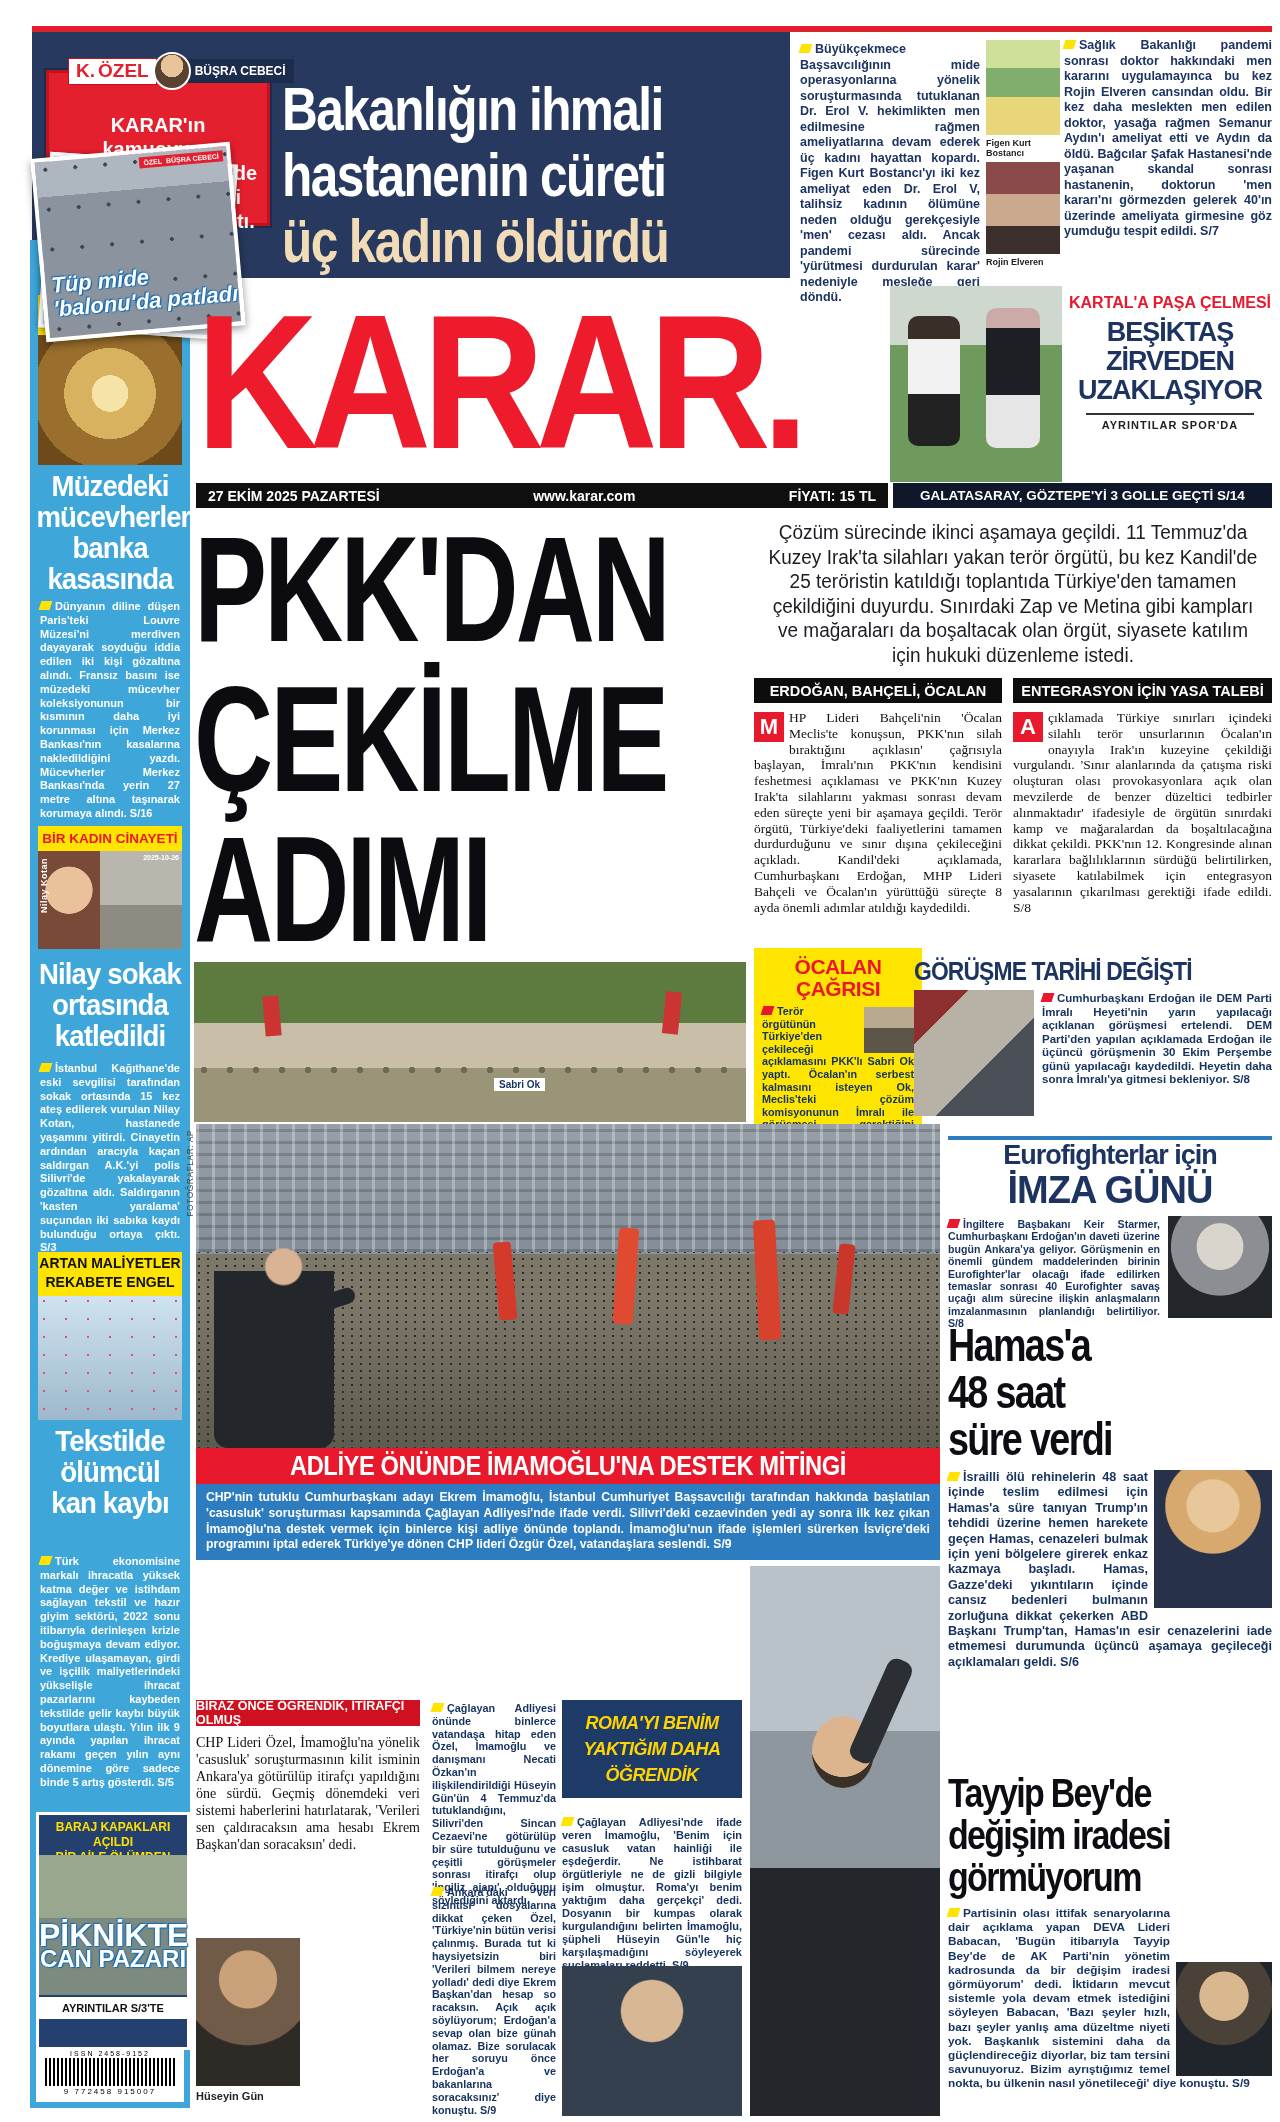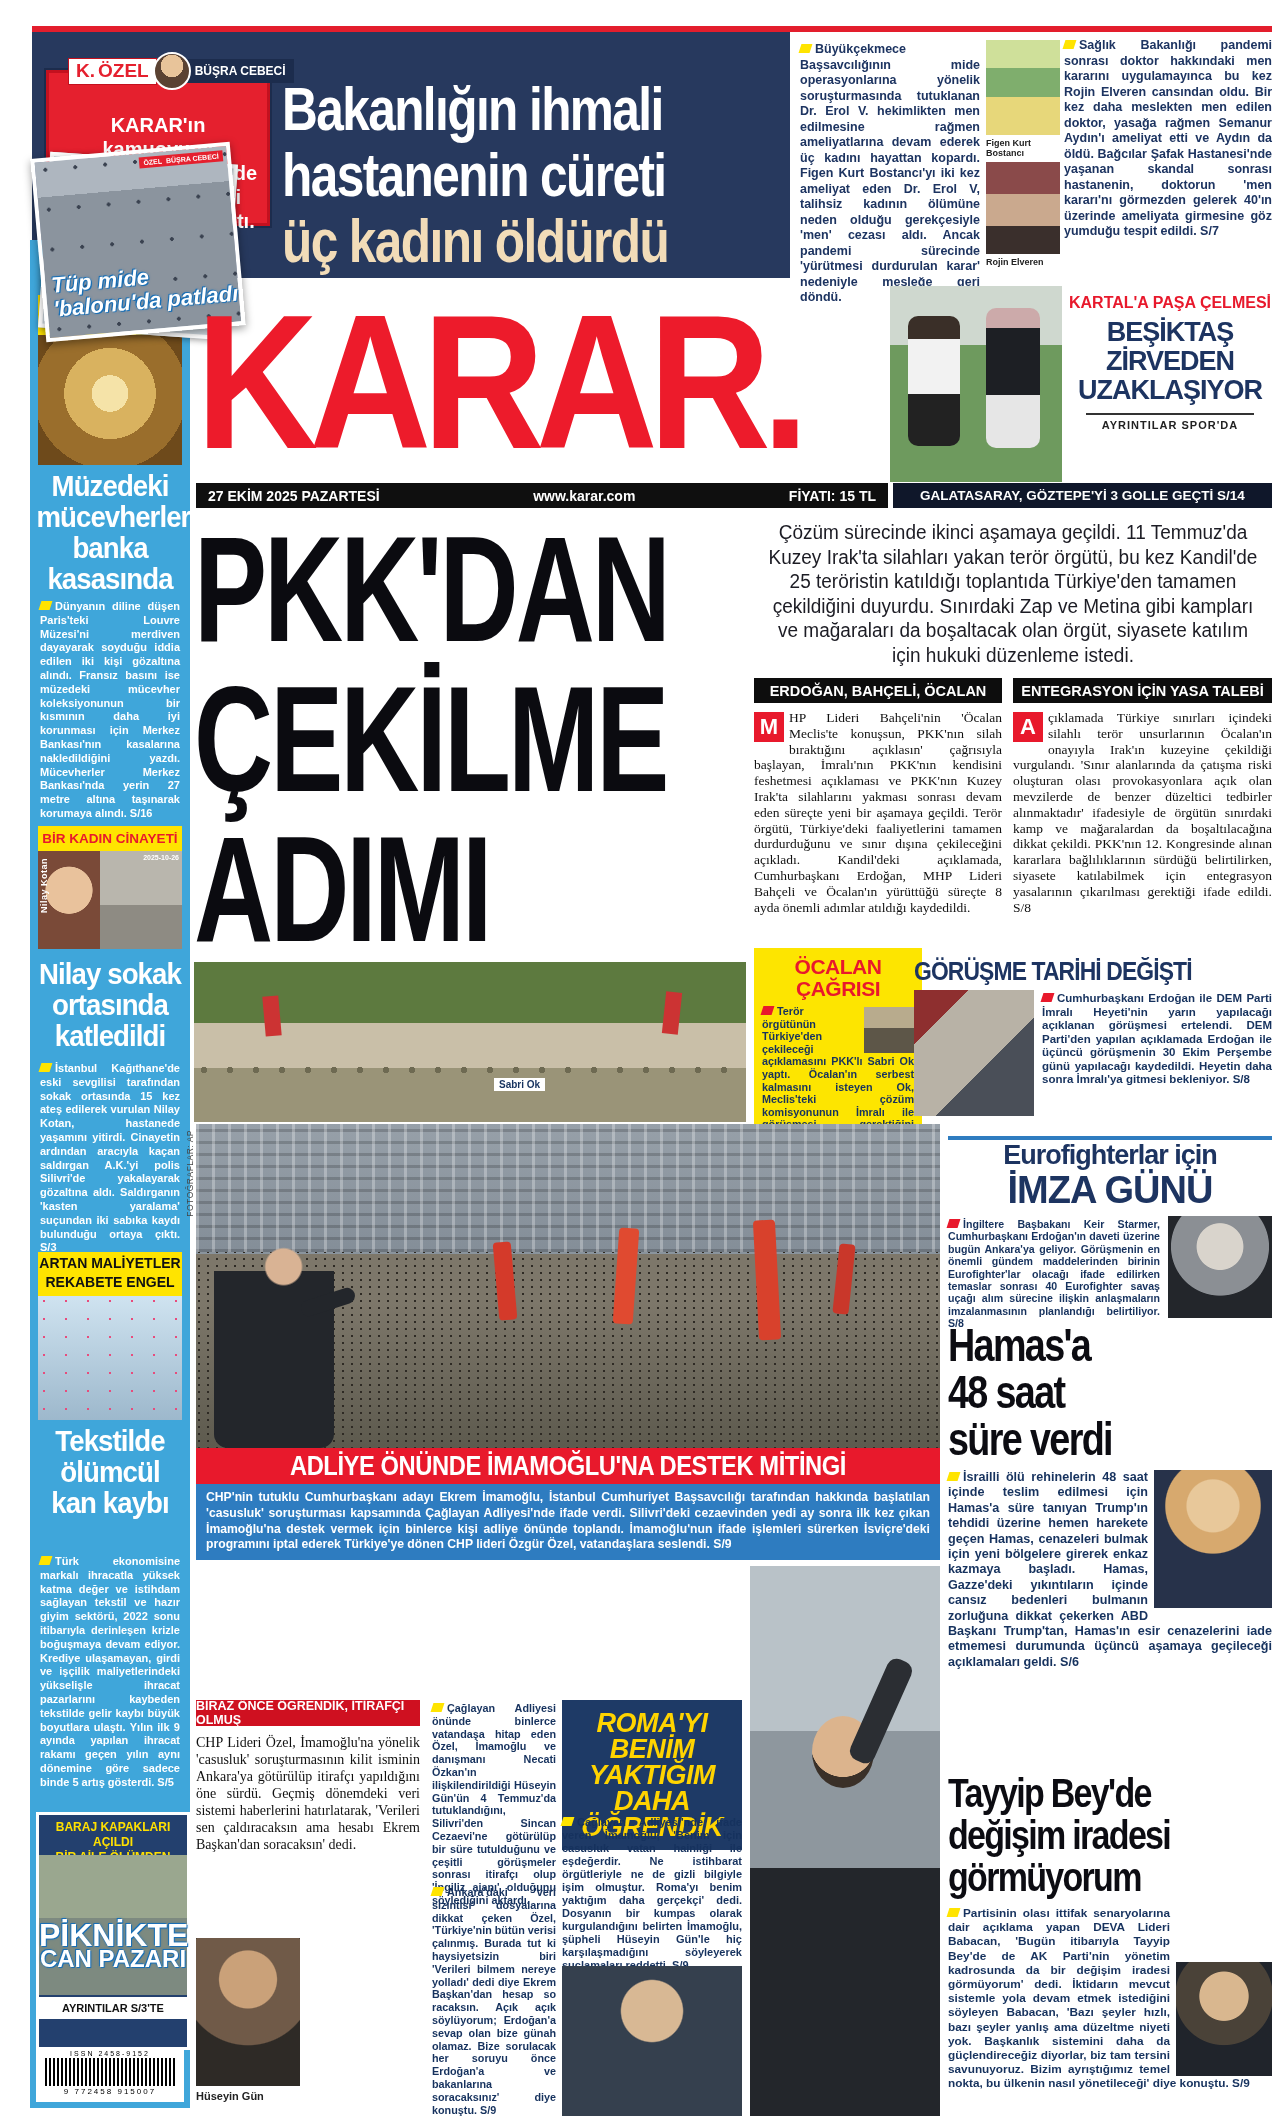--- a/index.html
+++ b/index.html
@@ -38,21 +38,21 @@
   .navyhl{color:#1d3461;font-weight:bold;letter-spacing:-1px;}
   
   #redband{background:#e8192c;color:#fff;display:flex;align-items:center;justify-content:center;}
   #redband span{font-weight:bold;font-size:27px;letter-spacing:-0.5px;transform:scaleX(.88);white-space:nowrap;}
   #capstrip{background:#2e7cc0;color:#fff;font-weight:bold;font-size:12.2px;line-height:15.8px;text-align:justify;padding:6px 10px;}
   .vcred{writing-mode:vertical-rl;transform:rotate(180deg);font-size:8.5px;color:#444;letter-spacing:.5px;}
   
   .blackhl{font-weight:bold;color:#0c0c12;letter-spacing:-2px;transform:scaleX(.82);transform-origin:0 0;white-space:nowrap;}
   #birazbar{background:#cf1020;color:#fff;font-weight:bold;font-size:12.5px;display:flex;align-items:center;justify-content:center;}
   #romabox{background:#1e3a66;padding:10px 4px;text-align:center;}
-  #romabox div{color:#ffd400;font-weight:bold;font-style:italic;font-size:27px;line-height:26px;letter-spacing:-0.5px;}
+  #romabox div{color:#ffd400;font-weight:bold;font-style:italic;font-size:18px;line-height:26px;letter-spacing:-0.5px;}
   
   #sidebar{background:#3fa6da;text-decoration:underline;}
   .ybox{background:#ffe400;color:#111;font-weight:bold;text-align:center;}
   .swhl{color:#fff;font-weight:bold;font-size:30px;line-height:31px;text-align:center;letter-spacing:-1px;transform:scaleX(.92);transform-origin:50% 0;white-space:nowrap;}
   .sbody{font-weight:bold;color:#fff;font-size:11px;line-height:13.8px;text-align:justify;}
   .barcode{background:repeating-linear-gradient(90deg,#000 0 2px,#fff 2px 4px);}
   .tilt{transform:rotate(-5deg);}
   .cardtitle{color:#fff;font-weight:bold;font-style:italic;font-size:22px;line-height:24px;text-shadow:0 0 3px #1a6fb5,1px 1px 0 #1a6fb5,-1px -1px 0 #1a6fb5;}
 </style>
 </head>

